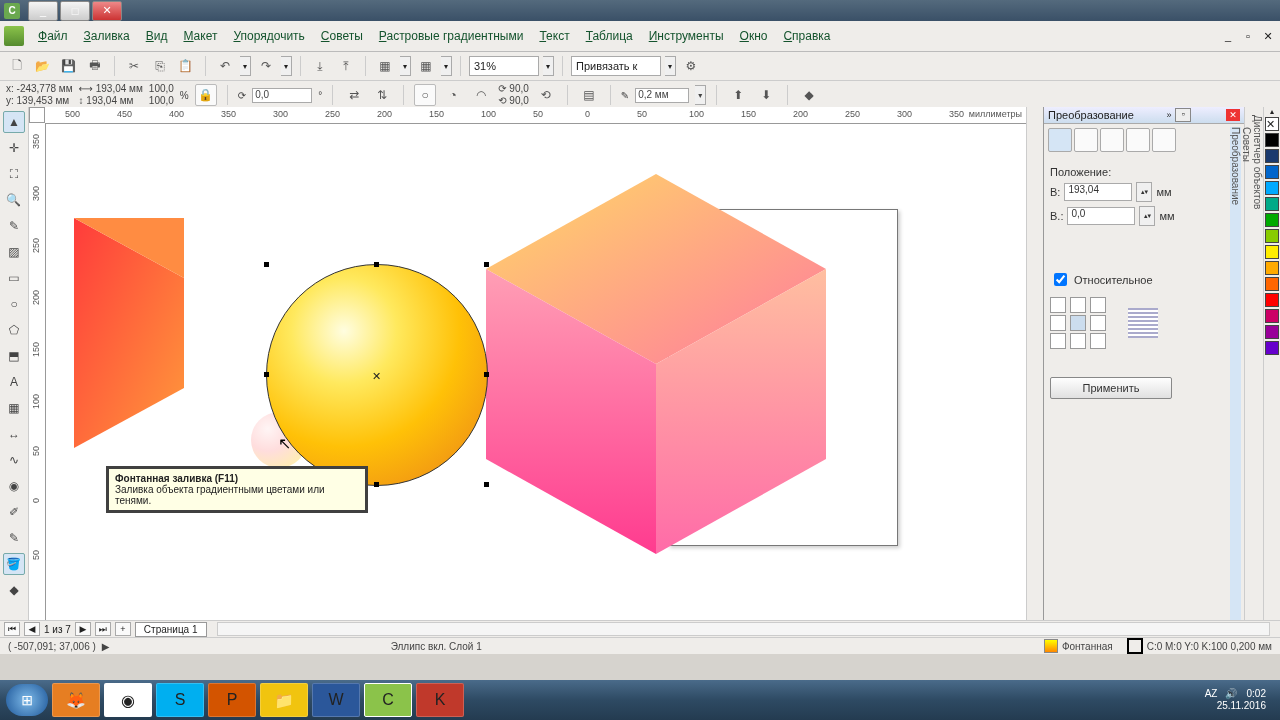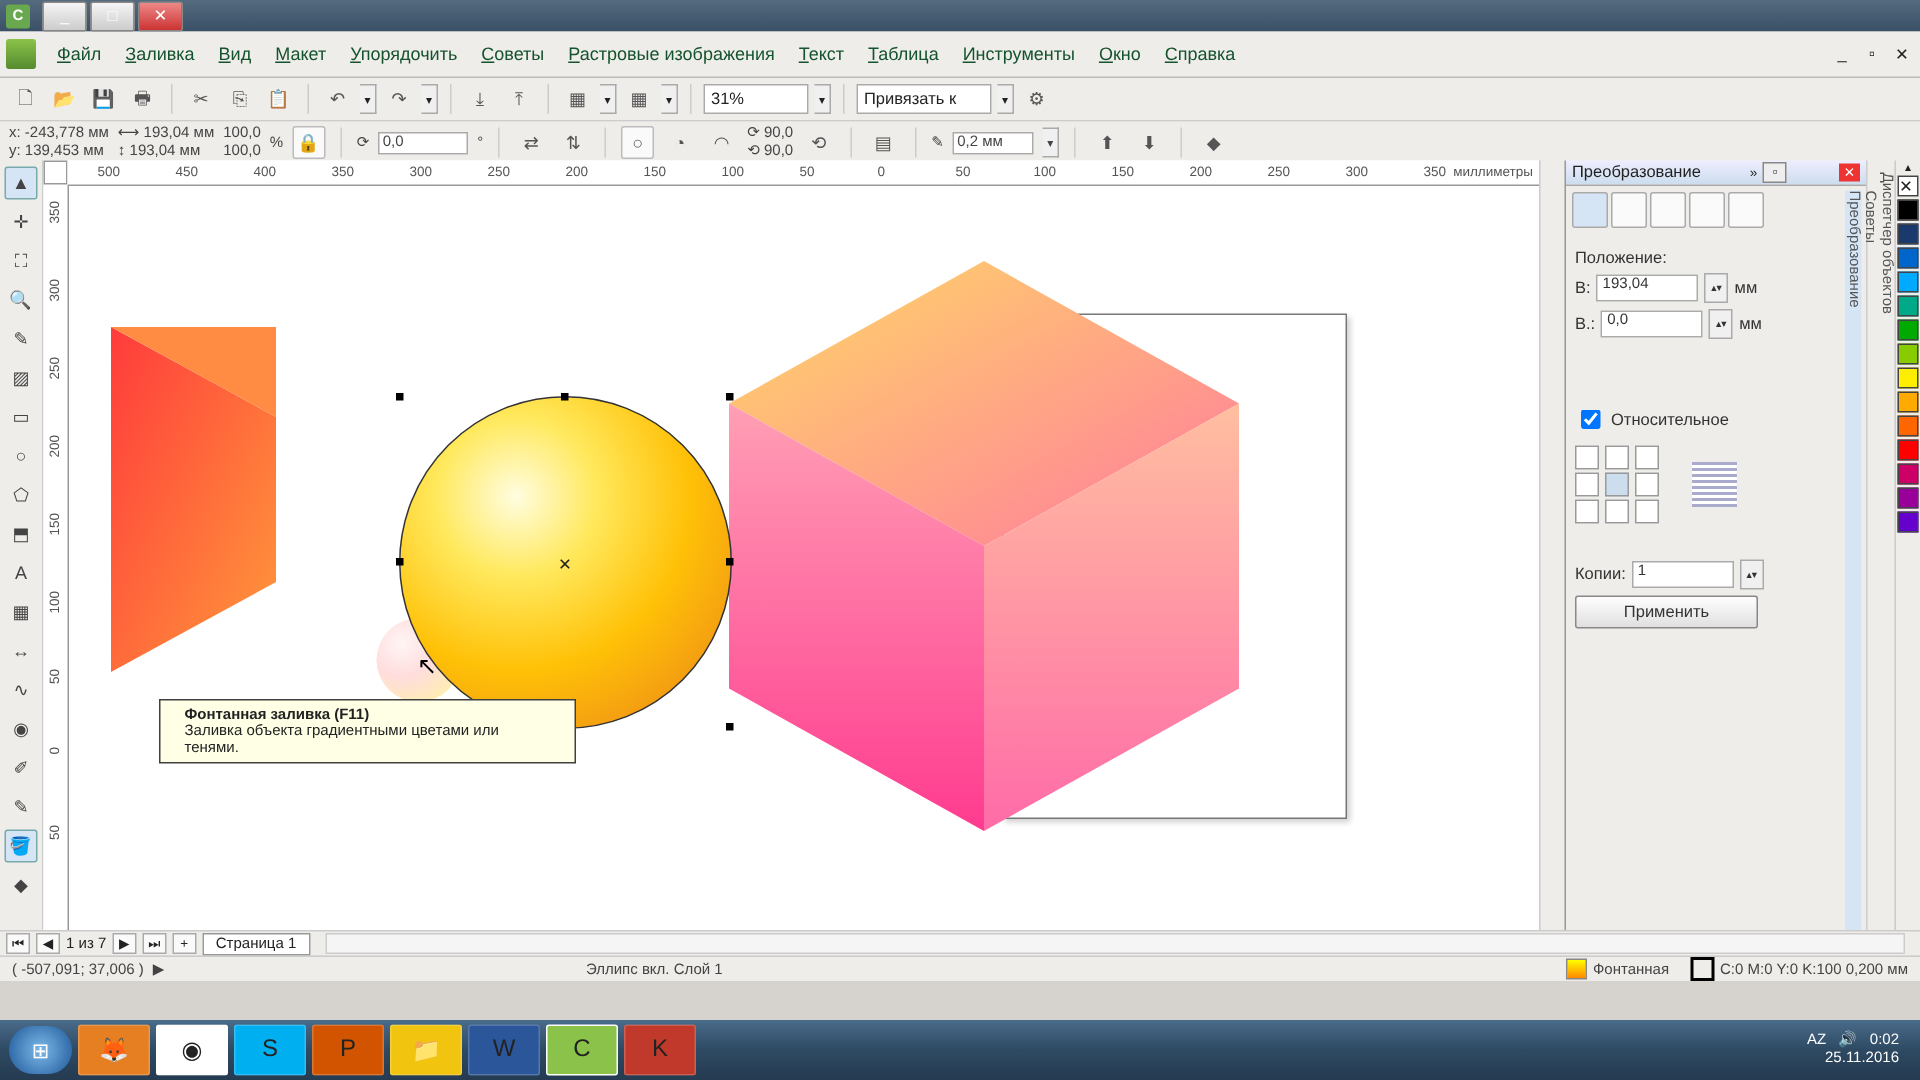--- a/index.html
+++ b/index.html
@@ -31,21 +31,21 @@
 .rulerc{width:14px;height:14px;background:#fff;border:1px solid #999}
 .rulerx{height:16px;background:#fff;border-bottom:1px solid #999;position:relative;font-size:9px;color:#555}
 .rulery{width:16px;background:#fff;border-right:1px solid #999;position:relative;font-size:9px;color:#555}
 .canvas-area{flex:1;display:flex;flex-direction:column;position:relative;background:#fff}
 .canvas-inner{flex:1;position:relative;overflow:hidden;background:#fff}
 .pageshadow{position:absolute;left:622px;top:85px;width:228px;height:335px;border:1px solid #777;box-shadow:2px 2px 4px rgba(0,0,0,.2);background:#fff}
 .hexagon{position:absolute;left:440px;top:50px;width:340px;height:380px}
 .sphere{position:absolute;left:220px;top:140px;width:220px;height:220px;border-radius:50%;background:radial-gradient(circle at 35% 30%, #fffde0 0%, #ffe95e 25%, #ffc107 55%, #f39c12 80%, #e67e22 100%);border:1px solid #333}
 .spot{position:absolute;left:205px;top:288px;width:56px;height:56px;border-radius:50%;background:radial-gradient(circle at 30% 30%, #fff5f5 0%, #fdd 40%, #fff59d 100%)}
 .cursor{position:absolute;left:232px;top:310px;font-size:16px;color:#000}
-.tooltip{position:absolute;left:60px;top:342px;width:244px;background:#ffffe5;border:1px solid #404040;padding:4px 16px;font-size:10px}
+.tooltip{position:absolute;left:60px;top:342px;width:244px;background:#ffffe5;border:3px solid #404040;padding:4px 6px;font-size:10px}
 .tooltip b{font-size:10px;font-weight:bold}
 .handle{position:absolute;width:5px;height:5px;background:#000}
 .partcube{position:absolute;left:28px;top:94px;width:110px;height:230px}
 .vscroll{width:16px;background:#efedea;border-left:1px solid #ccc}
 .docker{width:200px;background:#efedea;border-left:1px solid #999;display:flex;flex-direction:column}
 .dhead{height:16px;background:linear-gradient(#eef,#cde);border-bottom:1px solid #aaa;display:flex;align-items:center;padding:0 4px;font-size:11px}
 .dhead .x{margin-left:auto;width:14px;height:12px;background:#e33;color:#fff;font-size:9px;display:flex;align-items:center;justify-content:center}
 .dtabs{height:28px;display:flex;gap:2px;padding:4px}
 .dtab{width:22px;height:22px;border:1px solid #aaa;background:#fafafa;border-radius:2px}
 .dbody{padding:6px;font-size:11px;color:#333}
@@ -84,21 +84,21 @@
 </div>
 
 <div class="menubar">
   <div class="mlogo"></div>
   <div class="menuitem">Файл</div>
   <div class="menuitem">Заливка</div>
   <div class="menuitem">Вид</div>
   <div class="menuitem">Макет</div>
   <div class="menuitem">Упорядочить</div>
   <div class="menuitem">Советы</div>
-  <div class="menuitem">Растровые изображения</div>
+  <div class="menuitem">Растровые градиентными</div>
   <div class="menuitem">Текст</div>
   <div class="menuitem">Таблица</div>
   <div class="menuitem">Инструменты</div>
   <div class="menuitem">Окно</div>
   <div class="menuitem">Справка</div>
   <div class="mdibox">
     <span>_</span>
     <span>▫</span>
     <span>✕</span>
   </div>
@@ -334,25 +334,20 @@
           <div class="anchor"></div>
             <div class="anchor" style="background:#cde"></div>
             <div class="anchor"></div>
           <div class="anchor"></div>
             <div class="anchor"></div>
             <div class="anchor"></div>
         </div>
         <div style="width:30px;height:30px;background:repeating-linear-gradient(#aac,#aac 2px,#fff 2px,#fff 4px)"></div>
       </div>
       <div style="height:20px"></div>
-      <div class="drow">
-        <span>Копии:</span>
-        <div class="dinp" style="width:60px">1</div>
-        <div class="spin">▴▾</div>
-      </div>
       <div class="applybtn">Применить</div>
     </div>
   </div>
 
   <div class="dockertabs">
     <div>Диспетчер объектов</div>
     <div style="margin-top:12px">Советы</div>
     <div style="margin-top:12px;background:#d5e5f5">Преобразование</div>
   </div>
 

